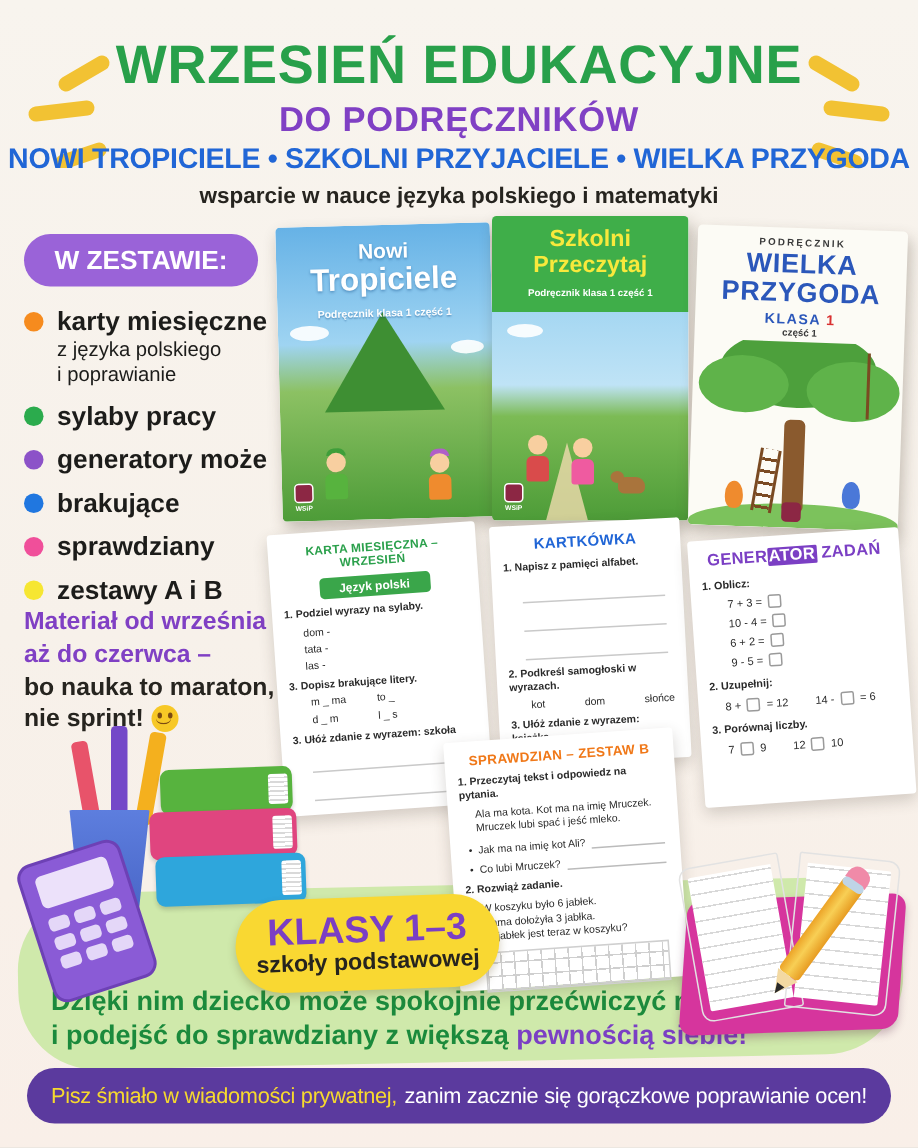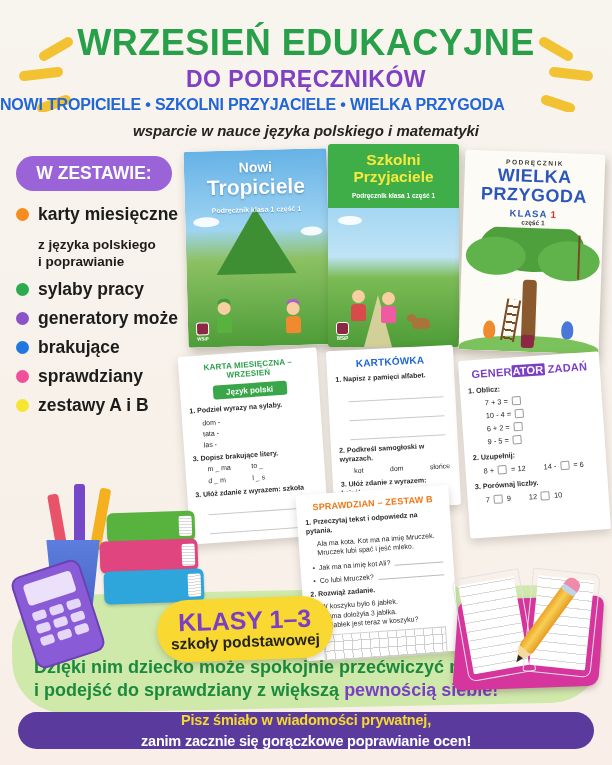--- a/index.html
+++ b/index.html
@@ -6,34 +6,34 @@
   body { background:#e8e4de; font-family:"Liberation Sans", sans-serif; }
   #poster{
     position:relative; width:612px; height:765px; margin:0 auto; overflow:hidden;
     background:linear-gradient(180deg,#f8f4ee 0%,#f7f1ea 55%,#f9efe8 100%);
   }
   .abs{position:absolute;}
 
   
   .h-title{top:22px;left:0;right:0;text-align:center;font-size:36px;font-weight:bold;color:#28a04a;letter-spacing:.5px;}
   .h-sub{top:66px;left:0;right:0;text-align:center;font-size:23px;font-weight:bold;color:#8040c4;letter-spacing:.5px;}
-  .h-series{top:96px;left:0;right:0;text-align:left;font-size:16px;font-weight:bold;color:#2166d6;letter-spacing:-.2px;}
-  .h-tag{top:122px;left:0;right:0;text-align:center;font-size:15px;font-weight:bold;color:#26241f;font-style:italic;}
+  .h-series{top:96px;left:0;right:0;text-align:center;font-size:19px;font-weight:bold;color:#2166d6;letter-spacing:-.2px;}
+  .h-tag{top:122px;left:0;right:0;text-align:center;font-size:15px;font-weight:bold;color:#26241f;}
   .sparkle{top:34px;width:64px;height:78px;}
   .sparkle.left{left:16px;}
   .sparkle.right{right:16px;transform:scaleX(-1);}
 
   
   .pill{left:16px;top:156px;width:156px;height:35px;background:#9a63d8;border-radius:18px;
         display:flex;align-items:center;justify-content:center;color:#fff;font-size:17.5px;font-weight:bold;}
   .list{left:16px;top:196px;width:180px;}
   .li-row{display:flex;align-items:center;gap:9px;margin-top:8px;}
   .dot{width:13px;height:13px;border-radius:50%;flex:none;}
   .li-label{font-size:17.5px;font-weight:bold;color:#1c1c1a;white-space:nowrap;}
-  .li-sub{margin:12px 0 2px 22px;font-size:13.5px;font-weight:bold;color:#1c1c1a;line-height:1.25;}
+  .li-sub{margin:0 0 2px 22px;font-size:13.5px;font-weight:normal;color:#1c1c1a;line-height:1.25;}
   .note{left:16px;top:404px;width:185px;font-size:16.5px;font-weight:bold;line-height:1.32;}
   .note .pu{color:#8040c4;} .note .bk{color:#26241f;}
   .smiley{display:inline-block;width:18px;height:18px;border-radius:50%;background:#f7c826;position:relative;vertical-align:-4px;margin-left:5px;}
   .smiley::before{content:'';position:absolute;left:4px;top:5px;width:3px;height:4px;background:#7a4a12;border-radius:50%;box-shadow:7px 0 0 #7a4a12;}
   .smiley::after{content:'';position:absolute;left:3.5px;top:5px;width:10px;height:7px;border-bottom:1.8px solid #7a4a12;border-radius:50%;}
 
   
   .book{box-shadow:2px 5px 10px rgba(70,55,40,.30);border-radius:3px;overflow:hidden;background:#fff;}
   .book1{left:186px;top:150px;width:143px;height:196px;transform:rotate(-1.5deg);}
   .b1-cover{position:absolute;inset:0;background:linear-gradient(180deg,#66b2e6 0%,#9fd4f2 40%,#8cc163 56%,#4d9c38 100%);}
@@ -104,21 +104,21 @@
 
   
   .band{left:12px;top:590px;width:590px;height:118px;background:#cfe9ab;border-radius:52px;transform:rotate(-1.2deg);z-index:1;}
   .benefit{left:34px;top:656px;z-index:2;font-size:18px;font-weight:bold;color:#1b8a3c;line-height:1.28;}
   .benefit .pu{color:#7b3fc4;}
   .badge{left:157px;top:598px;width:176px;height:62px;background:#f9d832;border-radius:32px;transform:rotate(-2deg);z-index:6;
     display:flex;flex-direction:column;align-items:center;justify-content:center;box-shadow:0 3px 6px rgba(90,70,20,.25);}
   .badge .b1{font-size:25px;font-weight:bold;color:#7b3fc4;line-height:1;}
   .badge .b2{font-size:15.5px;font-weight:bold;color:#26241f;line-height:1.1;}
   .cta{left:18px;top:712px;width:576px;height:37px;background:#5b3a9e;border-radius:19px;z-index:2;
-    display:flex;align-items:center;justify-content:center;gap:5px;font-size:14.5px;font-weight:bold;letter-spacing:-.2px;white-space:nowrap;flex-direction:column;}
+    display:flex;align-items:center;justify-content:center;gap:5px;font-size:14.5px;font-weight:normal;letter-spacing:-.2px;white-space:nowrap;}
   .cta .yl{color:#f6d92e;} .cta .wh{color:#ffffff;}
 
   
   .calc{left:22px;top:566px;width:72px;height:96px;background:#8a5bd6;border:2px solid #6d41b5;border-radius:10px;transform:rotate(-18deg);z-index:5;padding:8px 9px;}
   .calc .screen{width:100%;height:22px;background:#ece1fa;border-radius:4px;}
   .calc .keys{display:grid;grid-template-columns:repeat(3,1fr);gap:4px;margin-top:7px;}
   .calc .keys i{display:block;height:9px;background:#e4d7f8;border-radius:3px;}
   .cup{left:44px;top:540px;width:58px;height:66px;z-index:5;background:linear-gradient(180deg,#5d7ede,#4a67c8);
     clip-path:polygon(4% 0,96% 0,84% 100%,16% 100%);border-radius:4px;}
   .pstick{position:absolute;z-index:4;border-radius:3px;}
@@ -193,20 +193,26 @@
     </div>
     <div class="li-row">
       <span class="dot" style="background: rgb(240, 79, 154);"></span>
       <span class="li-label">sprawdziany</span>
     </div>
     <div class="li-row">
       <span class="dot" style="background: rgb(246, 230, 50);"></span>
       <span class="li-label">zestawy A i B</span>
     </div>
   </div>
+  <div class="abs note">
+    <div class="pu">Materiał od września</div>
+    <div class="pu">aż do czerwca –</div>
+    <div class="bk">bo nauka to maraton,</div>
+    <div class="bk"><span>nie sprint!</span><span class="smiley"></span></div>
+  </div>
 
   <div class="abs book book1">
     <div class="b1-cover">
       <div class="b1-mtn"></div>
       <div class="cloud" style="left:8px;top:66px;width:26px;height:10px;"></div>
       <div class="cloud" style="right:6px;top:78px;width:22px;height:9px;"></div>
       <div class="kid" style="left:28px;bottom:14px;">
         <div class="cap" style="background:#3f9e3a;"></div>
           <div class="head"></div>
           <div class="body" style="background:#57b33e;"></div>
@@ -238,21 +244,21 @@
       </div>
       <div class="kid" style="left:52px;bottom:24px;">
         <div class="head"></div>
           <div class="body" style="background:#ef5ba0;"></div>
       </div>
       <div class="dog" style="left:84px;bottom:18px;"></div>
     </div>
     <div class="b2-head"></div>
     <div class="b2-title">
       <div>Szkolni</div>
-      <div>Przyjaciele</div>
+      <div>Przeczytaj</div>
     </div>
     <div class="b2-sub">Podręcznik klasa 1 część 1</div>
     <div class="wsip" style="position:absolute;left:8px;bottom:6px;">
       <span class="sq"></span>
         <span class="tx">WSiP</span>
     </div>
   </div>
 
   <div class="abs book book3">
     <div class="b3-kick">PODRĘCZNIK</div>

